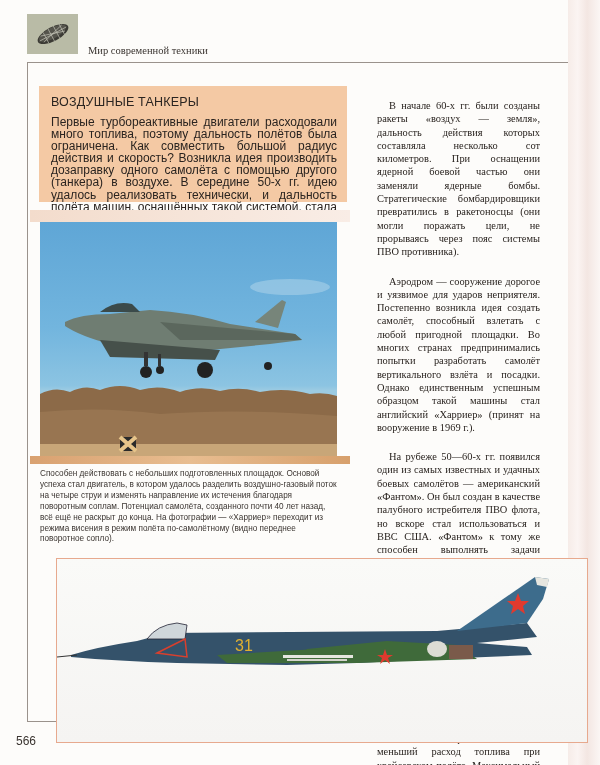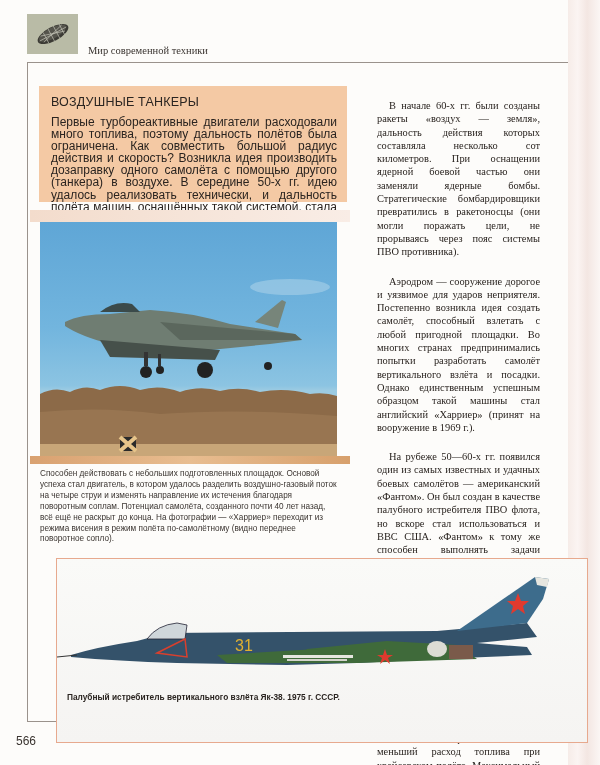--- a/index.html
+++ b/index.html
@@ -174,16 +174,15 @@
     <polygon points="461,34 464,42 472,42 466,47 468,55 461,50 454,55 456,47 450,42 458,42" fill="#e03a2e"></polygon>
     <polygon points="328,90 330,96 336,96 331,99 333,105 328,101 323,105 325,99 320,96 326,96" fill="#e03a2e"></polygon>
 
     <rect x="226" y="96" width="70" height="3" fill="#e6e6e0"></rect>
     <rect x="230" y="100" width="60" height="2" fill="#d4d4cc"></rect>
 
     <ellipse cx="380" cy="90" rx="10" ry="8" fill="#dcdcd4"></ellipse>
     <rect x="392" y="86" width="24" height="14" fill="#7a5a4a"></rect>
     <line x1="0" y1="98" x2="20" y2="96" stroke="#333" stroke-width="1"></line>
   </svg>
-  <div class="profile-caption">Палубный истребитель вертикального взлёта Як-38. 1975 г. СССР.</div>
 </div>
 
 <div class="page-number">566</div>
 
 </body></html>

